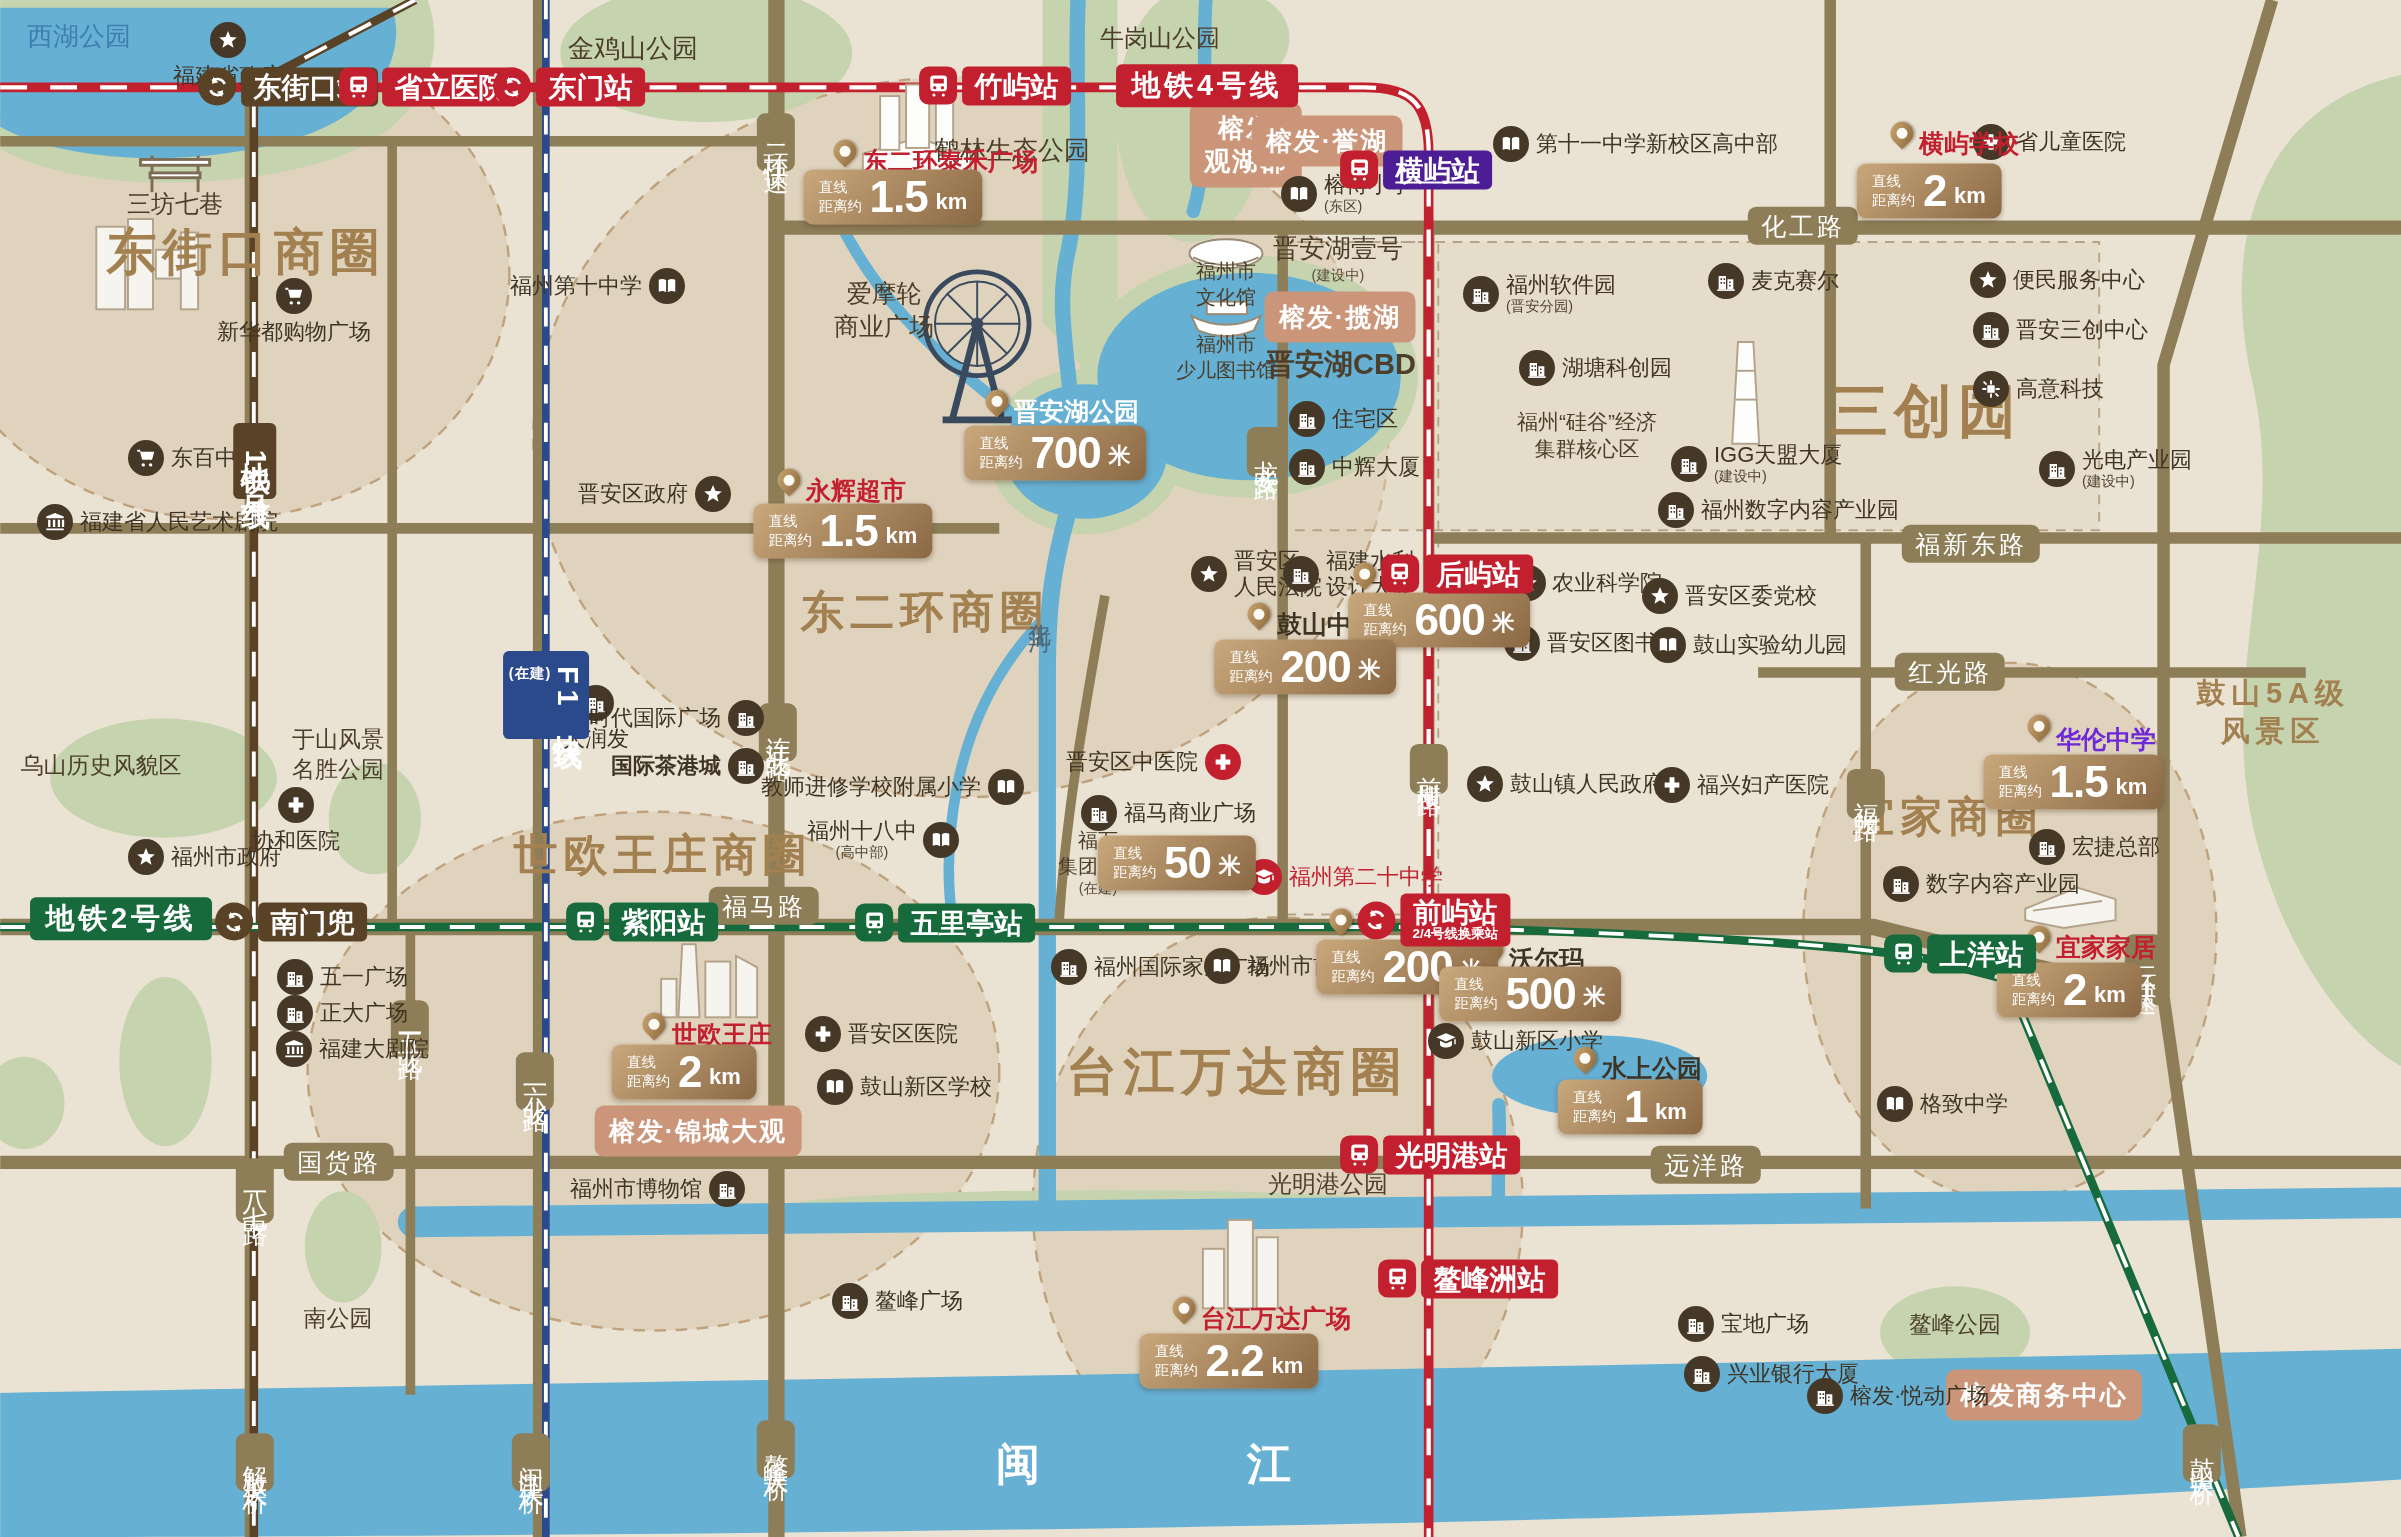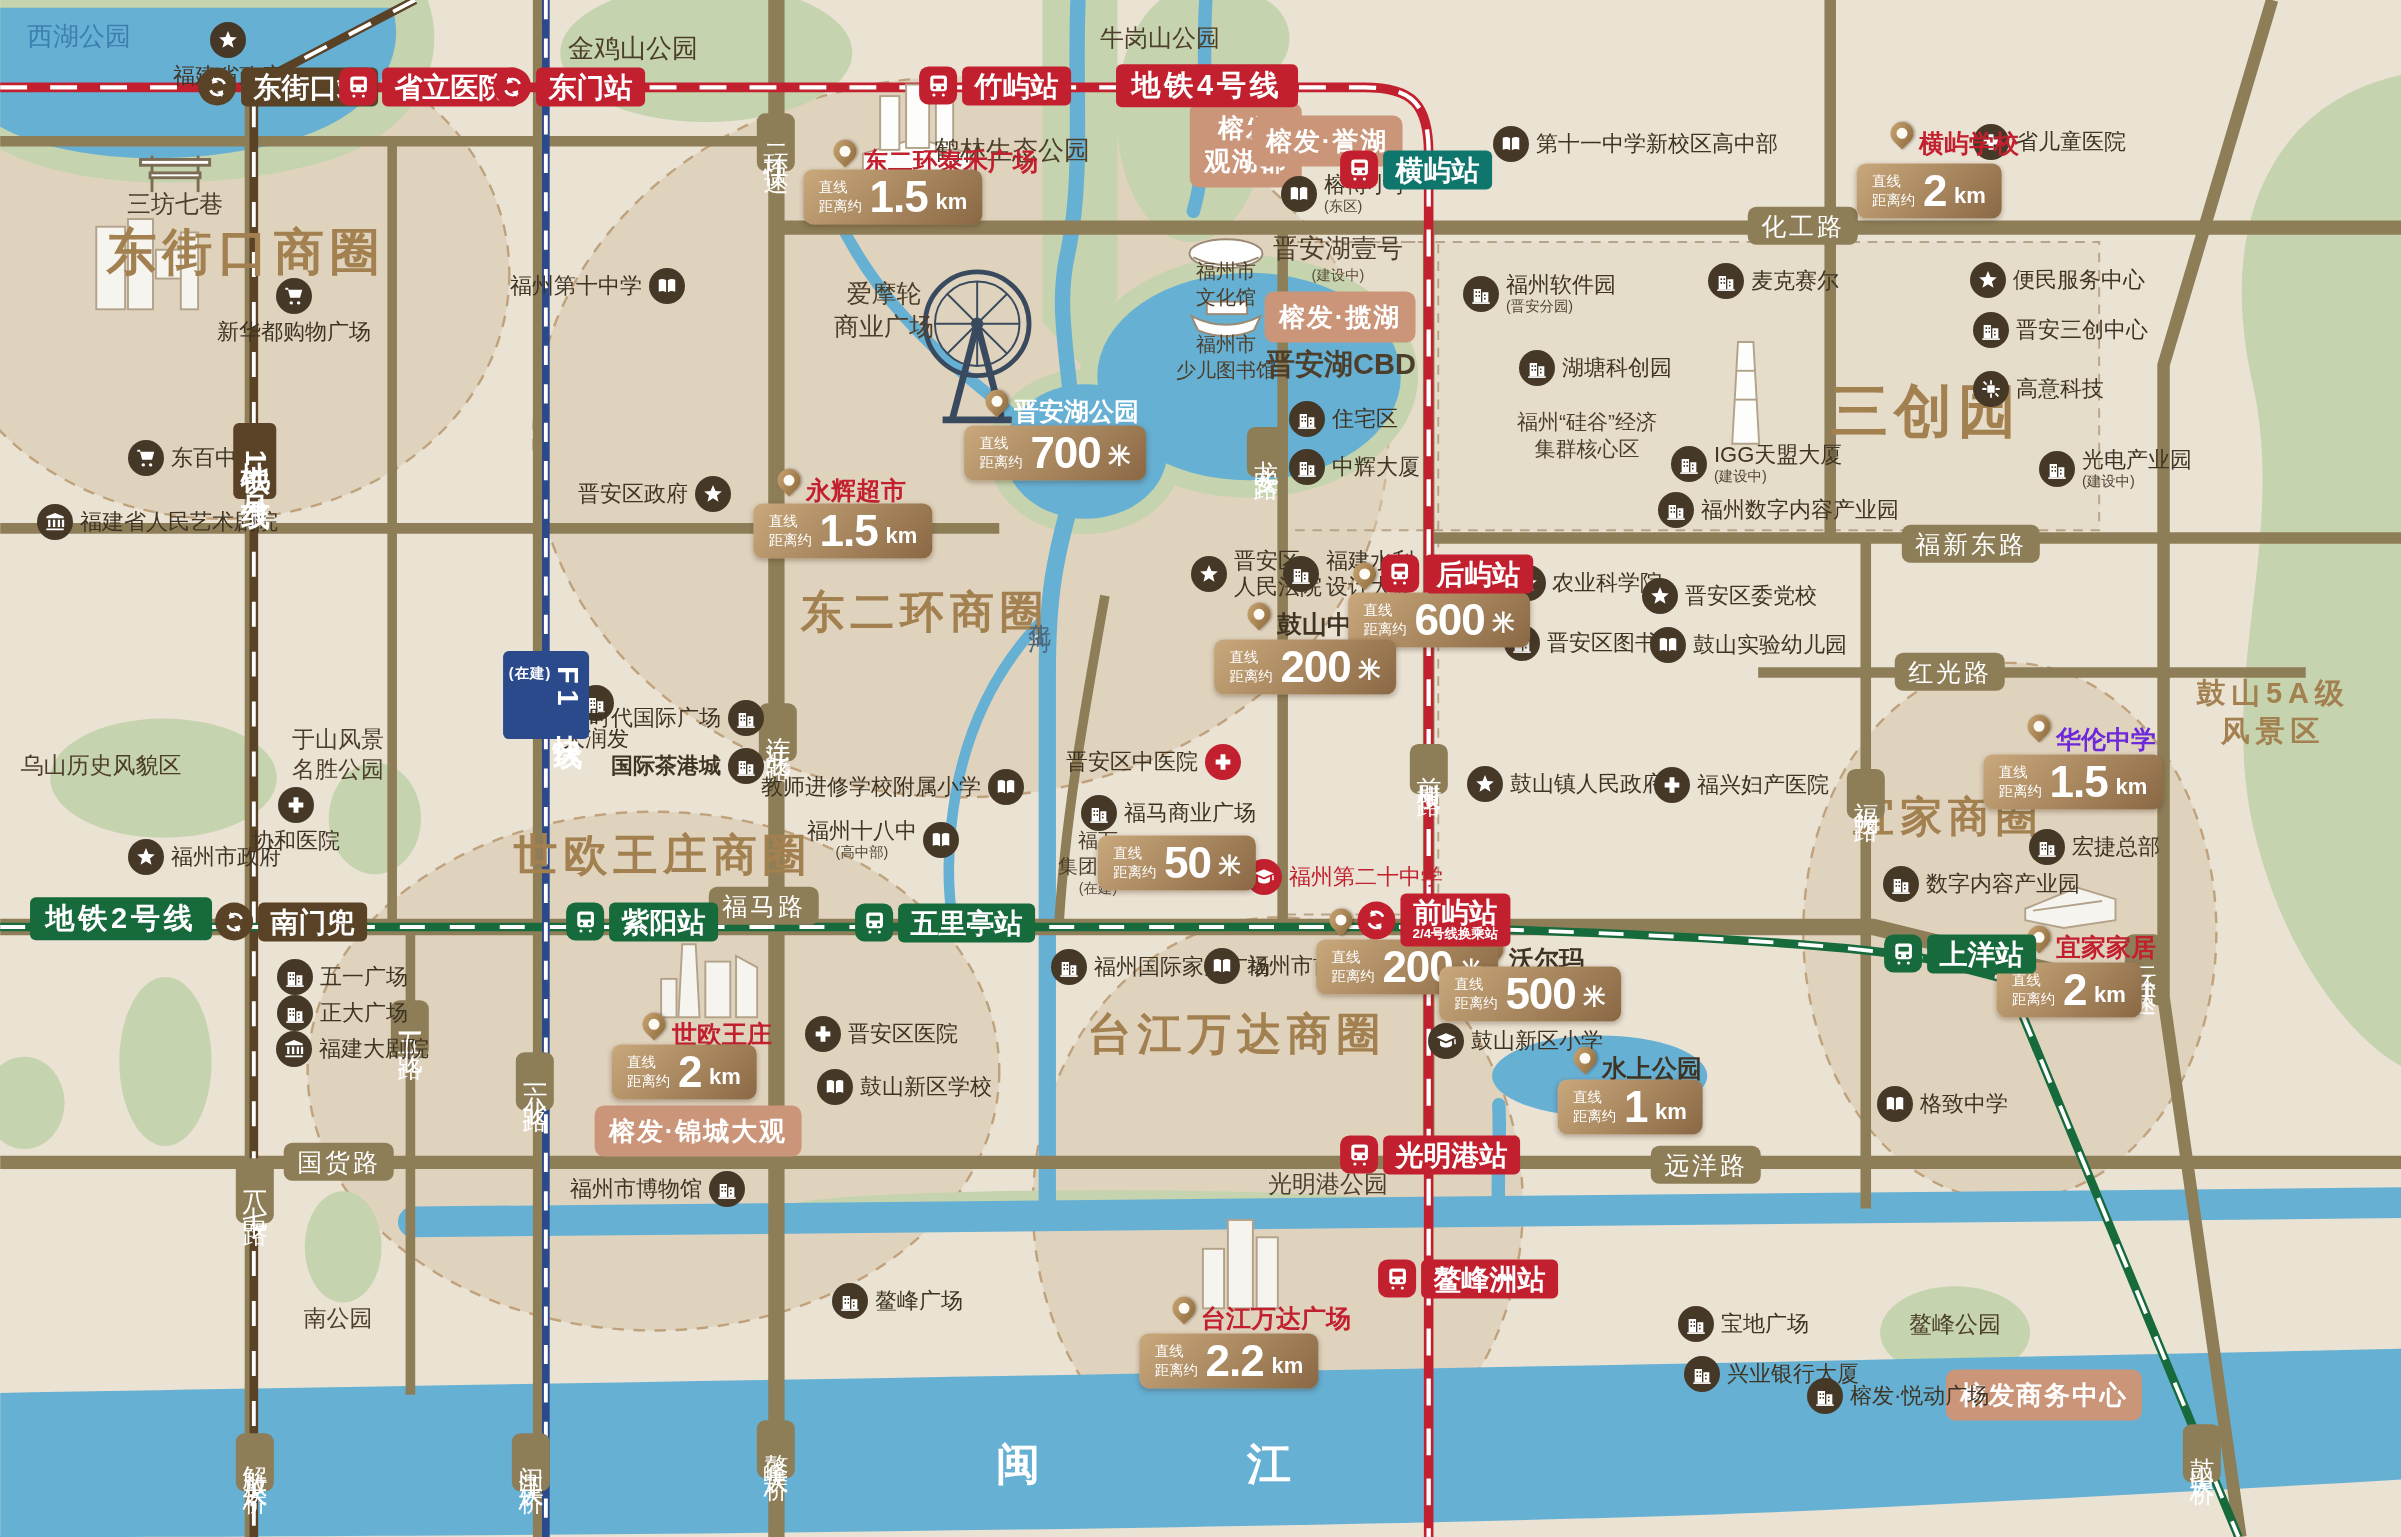--- a/index.html
+++ b/index.html
@@ -279,21 +279,21 @@
         <span class="st-box" style="background: rgb(194, 32, 46);">
           <div>竹屿站</div>
         </span>
       </div>
       <div class="station" style="left: 1416px; top: 170px;">
         <span class="st-chip" style="background: rgb(194, 32, 46);">
           <svg viewBox="0 0 24 24">
             <use href="#i-train"></use>
           </svg>
         </span>
-        <span class="st-box" style="background: #0f766e;">
+        <span class="st-box" style="background: #4c1d95; text-decoration: underline;">
           <div>横屿站</div>
         </span>
       </div>
       <div class="station" style="left: 1443px; top: 574px;">
         <span class="pin" style="position: static; transform: rotate(-45deg); flex: 0 0 auto;"></span>
         <span class="st-chip" style="background: rgb(194, 32, 46);">
           <svg viewBox="0 0 24 24">
             <use href="#i-train"></use>
           </svg>
         </span>
@@ -567,21 +567,21 @@
       </div>
       <div class="biglabel" style="left: 246px; top: 252px; font-size: 50px;">
         <div>东街口商圈</div>
       </div>
       <div class="biglabel" style="left: 925px; top: 612px; font-size: 44px;">
         <div>东二环商圈</div>
       </div>
       <div class="biglabel" style="left: 663px; top: 855px; font-size: 44px;">
         <div>世欧王庄商圈</div>
       </div>
-      <div class="biglabel" style="left: 1237px; top: 1034px; font-size: 44px;">
+      <div class="biglabel" style="left: 1237px; top: 1072px; font-size: 51px;">
         <div>台江万达商圈</div>
       </div>
       <div class="biglabel" style="left: 1948px; top: 817px; font-size: 42px;">
         <div>宜家商圈</div>
       </div>
       <div class="biglabel" style="left: 1926px; top: 411px; font-size: 58px;">
         <div>三创园</div>
       </div>
       <div class="biglabel" style="left: 2273px; top: 713px; font-size: 29px;">
         <div>鼓山5A级</div>

